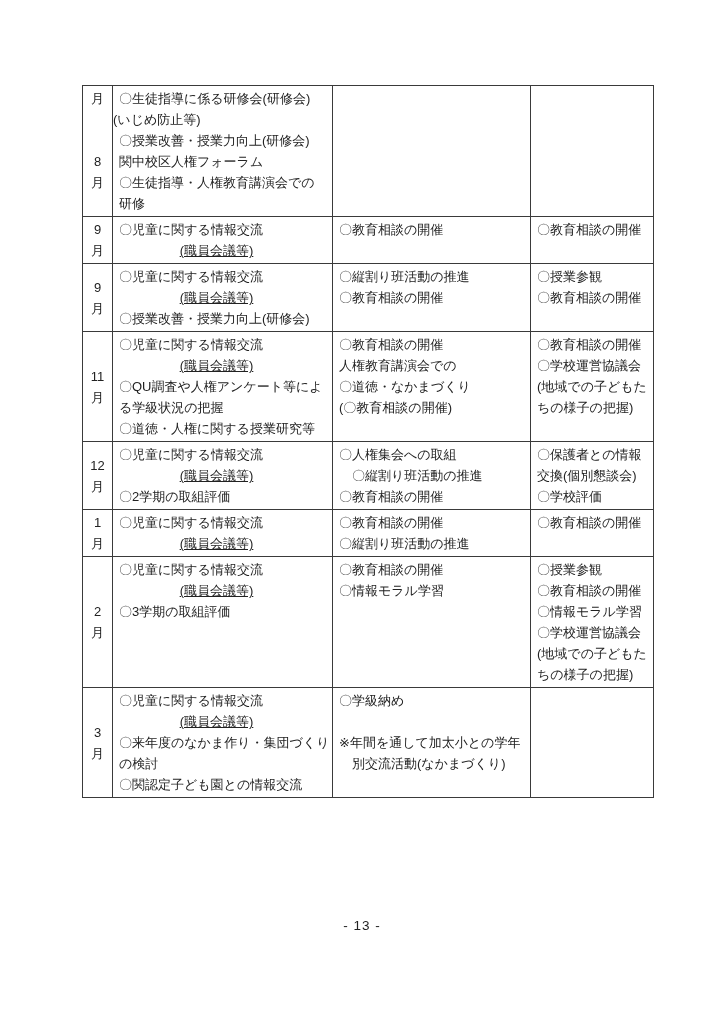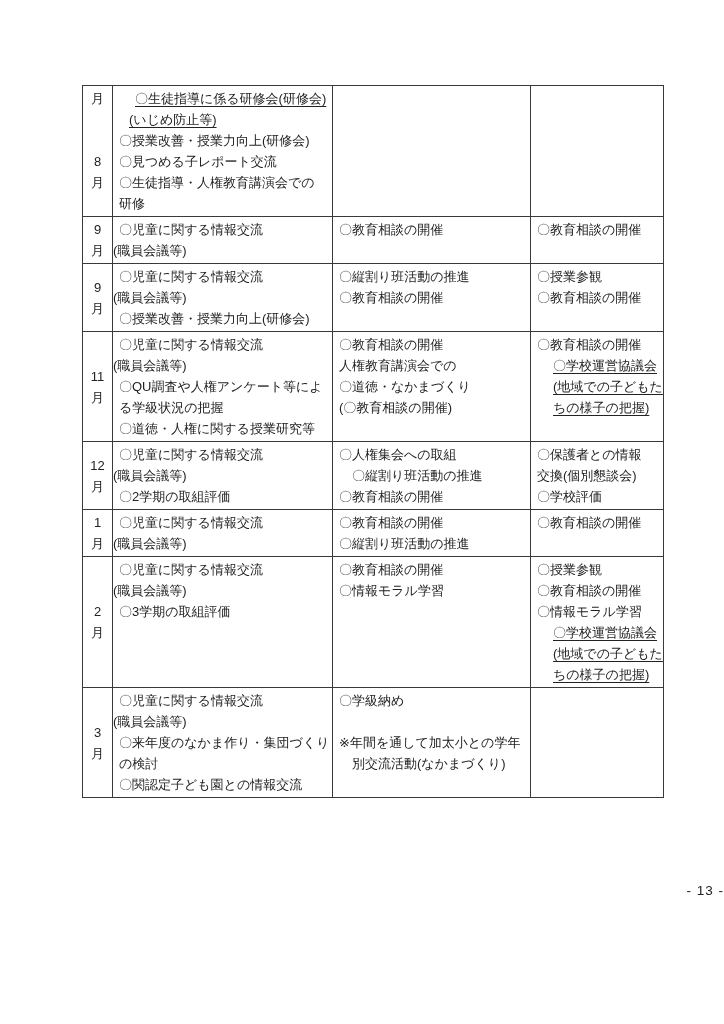--- a/index.html
+++ b/index.html
@@ -48,40 +48,39 @@
     height: 21px;
     line-height: 21px;
     padding-left: 6px;
     white-space: nowrap;
     overflow: visible;
   }
   td.month .line {
     padding-left: 0;
   }
   .line.r {
-    text-align: left;
+    text-align: center;
     padding-right: 12px;
     padding-left: 0;
+    text-decoration: underline;
   }
   .line.r2 {
     text-align: left;
     padding-right: 28px;
     padding-left: 0;
   }
   .u {
-    text-decoration: underline;
     text-underline-offset: 3px;
-    margin-left: 16px;
   }
   .pageno {
     position: absolute;
     left: 0;
     right: 0;
-    top: 883px;
-    text-align: right;
+    top: 918px;
+    text-align: center;
     font-size: 13.5px;
     letter-spacing: 1px;
   }
 </style>
 </head>
 <body>
 
 <div class="page">
 
   <table class="plan">
@@ -98,21 +97,21 @@
             <div class="line"><span>&nbsp;</span></div>
             <div class="line"><span>&nbsp;</span></div>
             <div class="line"><span>8</span></div>
             <div class="line"><span>月</span></div>
             <div class="line"><span>&nbsp;</span></div>
           </td>
           <td>
             <div class="line"><span class="u">〇生徒指導に係る研修会(研修会)</span></div>
             <div class="line r2"><span class="u">(いじめ防止等)</span></div>
             <div class="line"><span>〇授業改善・授業力向上(研修会)</span></div>
-            <div class="line"><span>〇見つめる子レポート交流</span></div>
+            <div class="line"><span>関中校区人権フォーラム</span></div>
             <div class="line"><span>〇生徒指導・人権教育講演会での</span></div>
             <div class="line"><span>研修</span></div>
           </td>
           <td></td>
           <td></td>
         </tr>
         <tr>
           <td class="month center">
             <div class="line"><span>9</span></div>
             <div class="line"><span>月</span></div>

